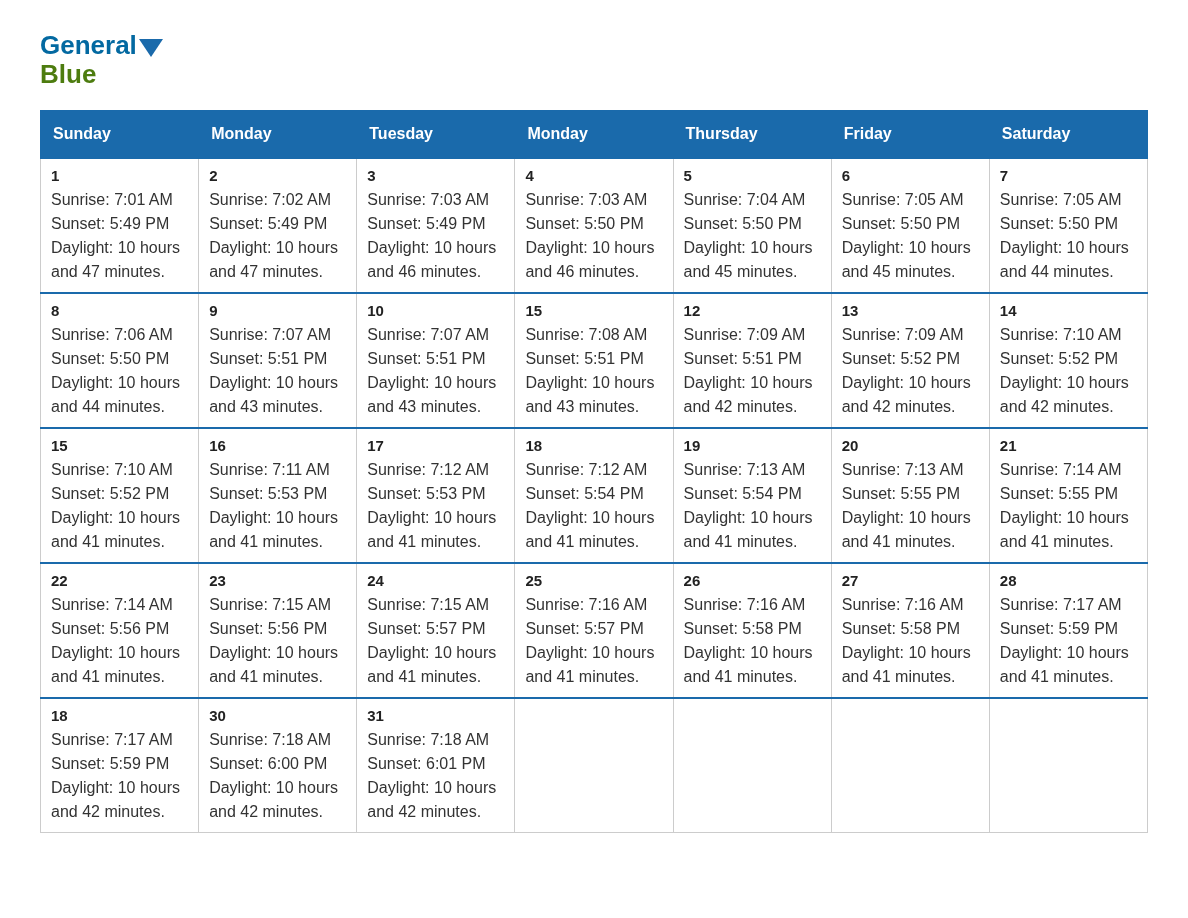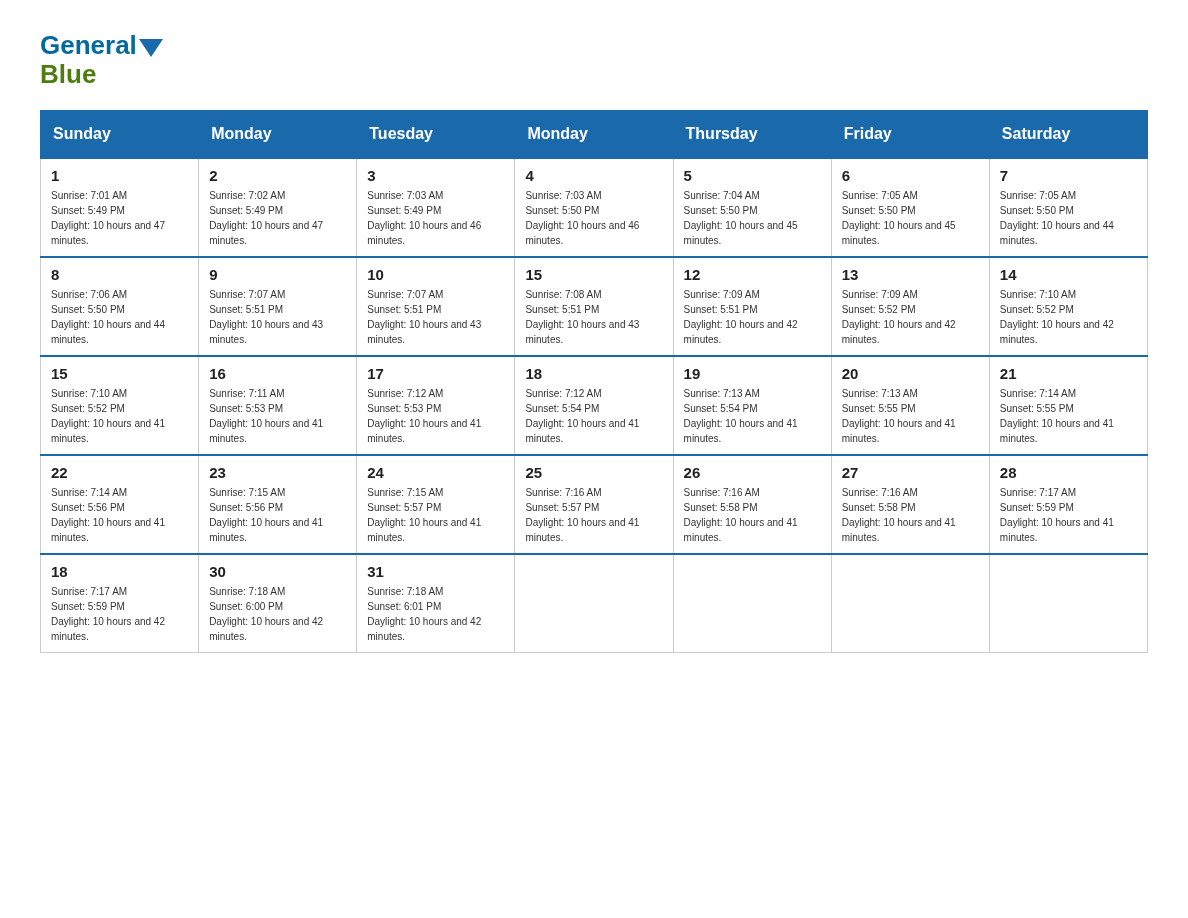--- a/index.html
+++ b/index.html
@@ -81,21 +81,21 @@
       color: #333;
       min-height: 100px;
     }
     .day-number {
       font-size: 15px;
       font-weight: bold;
       color: #222;
       margin-bottom: 4px;
     }
     .day-info {
-      font-size: 10px;
+      font-size: 16px;
       color: #333;
       line-height: 1.5;
     }
     .calendar tr td {
       border-top: 2px solid #1a6aab;
     }
     .calendar tbody tr:not(:first-child) td {
       border-top: 2px solid #1a6aab;
     }
     .empty-cell {

